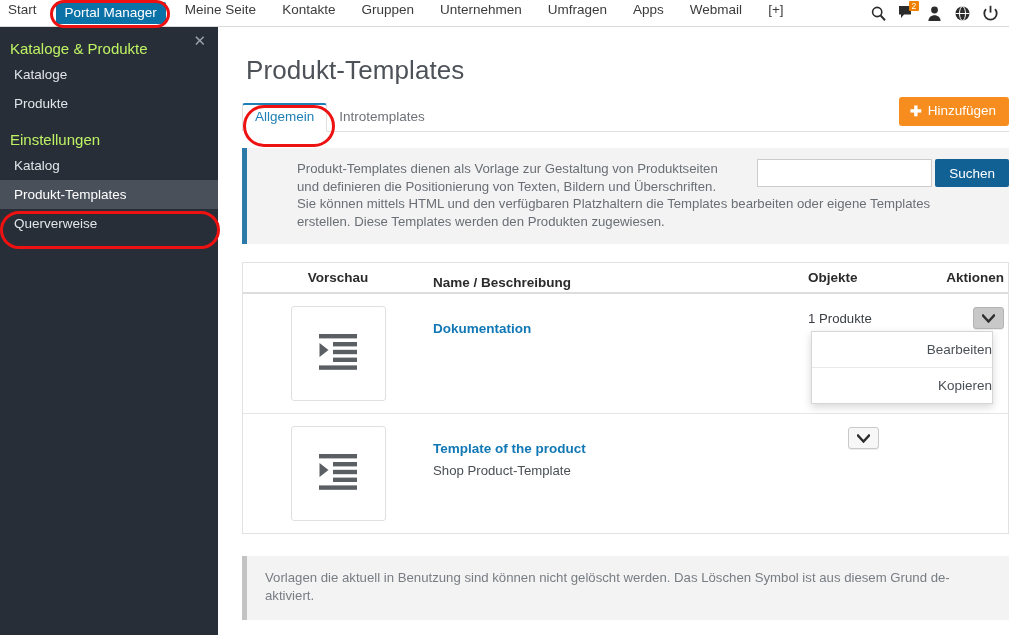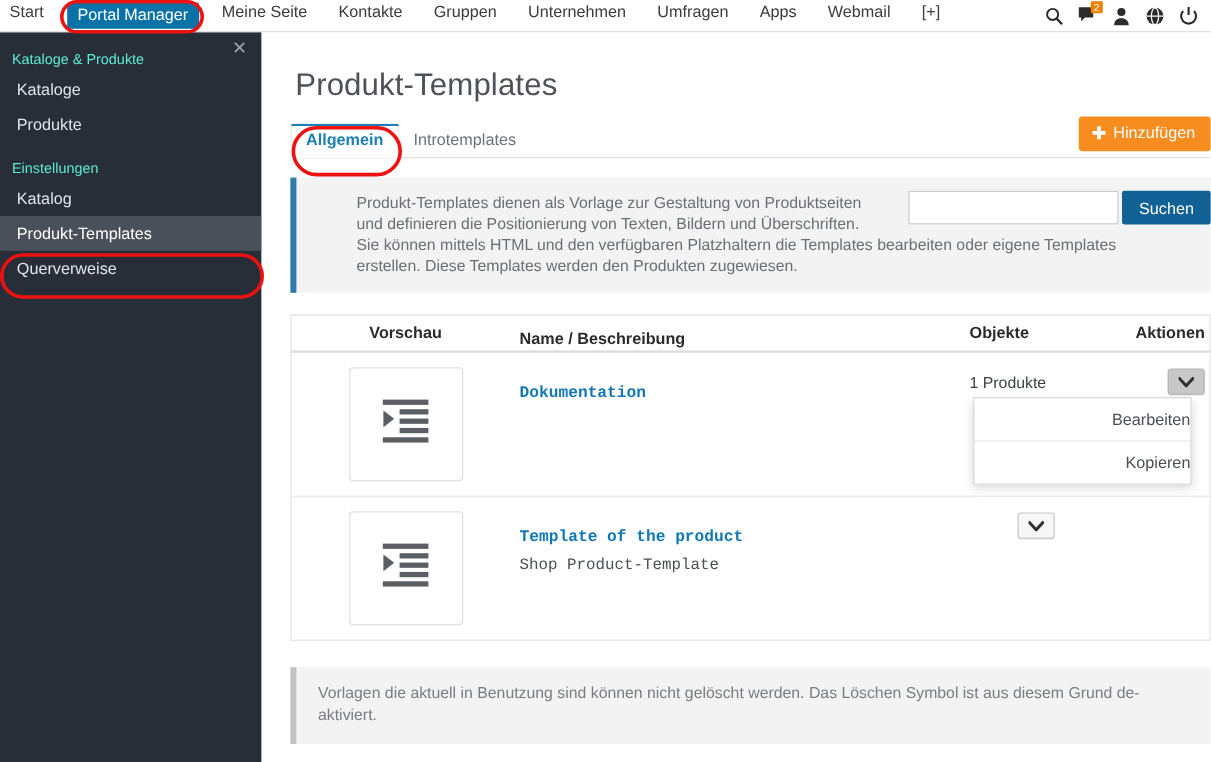--- a/index.html
+++ b/index.html
@@ -61,22 +61,22 @@
     width: 218px; height: 608px;
     background: #272e38;
   }
   #sidebar-close {
     position: absolute; right: 12px; top: 5px;
     color: #9aa3ae; font-size: 15px; cursor: pointer;
     font-family: "Liberation Sans", sans-serif;
     line-height: 18px;
   }
   .side-group {
-    color: #5eead4;
-    font-size: 12px;
+    color: #bef264;
+    font-size: 15px;
     padding: 0 0 0 10px;
     margin-top: 11px;
     line-height: 22px;
   }
   .side-item {
     color: #e2e5e9;
     font-size: 13.5px;
     padding: 0 0 0 14px;
     line-height: 29px;
     cursor: pointer;
@@ -122,21 +122,20 @@
   }
   .tab.active {
     color: #1f7fb5;
     background: #fff;
     border: 1px solid #dfdfdf;
     border-bottom: 1px solid #fff;
     border-top: 2px solid #1f7fb5;
     border-radius: 3px 3px 0 0;
     margin-bottom: -1px;
     padding: 4px 12px 6px 12px;
-    font-weight: bold;
   }
   #add-button {
     position: absolute; right: 0; bottom: 5px;
     background: #f78d1e;
     color: #fff;
     border: none;
     border-radius: 3px;
     font-size: 13.5px;
     font-family: "Liberation Sans", sans-serif;
     padding: 7px 13px 8px 11px;
@@ -220,21 +219,21 @@
   }
   .trow:last-child { border-bottom: none; }
   .thumb {
     width: 95px; height: 95px;
     border: 1px solid #e0e0e0;
     border-radius: 3px;
     background: #fff;
     margin: 0 auto;
     display: flex; align-items: center; justify-content: center;
   }
-  .cellname { padding-top: 4px; font-family: Liberation Mono, monospace; }
+  .cellname { padding-top: 4px; }
   .item-title {
     color: #1178b5;
     font-size: 13.5px;
     font-weight: bold;
     cursor: pointer;
     line-height: 17px;
   }
   .item-desc {
     color: #4b4f54;
     font-size: 13.2px;

